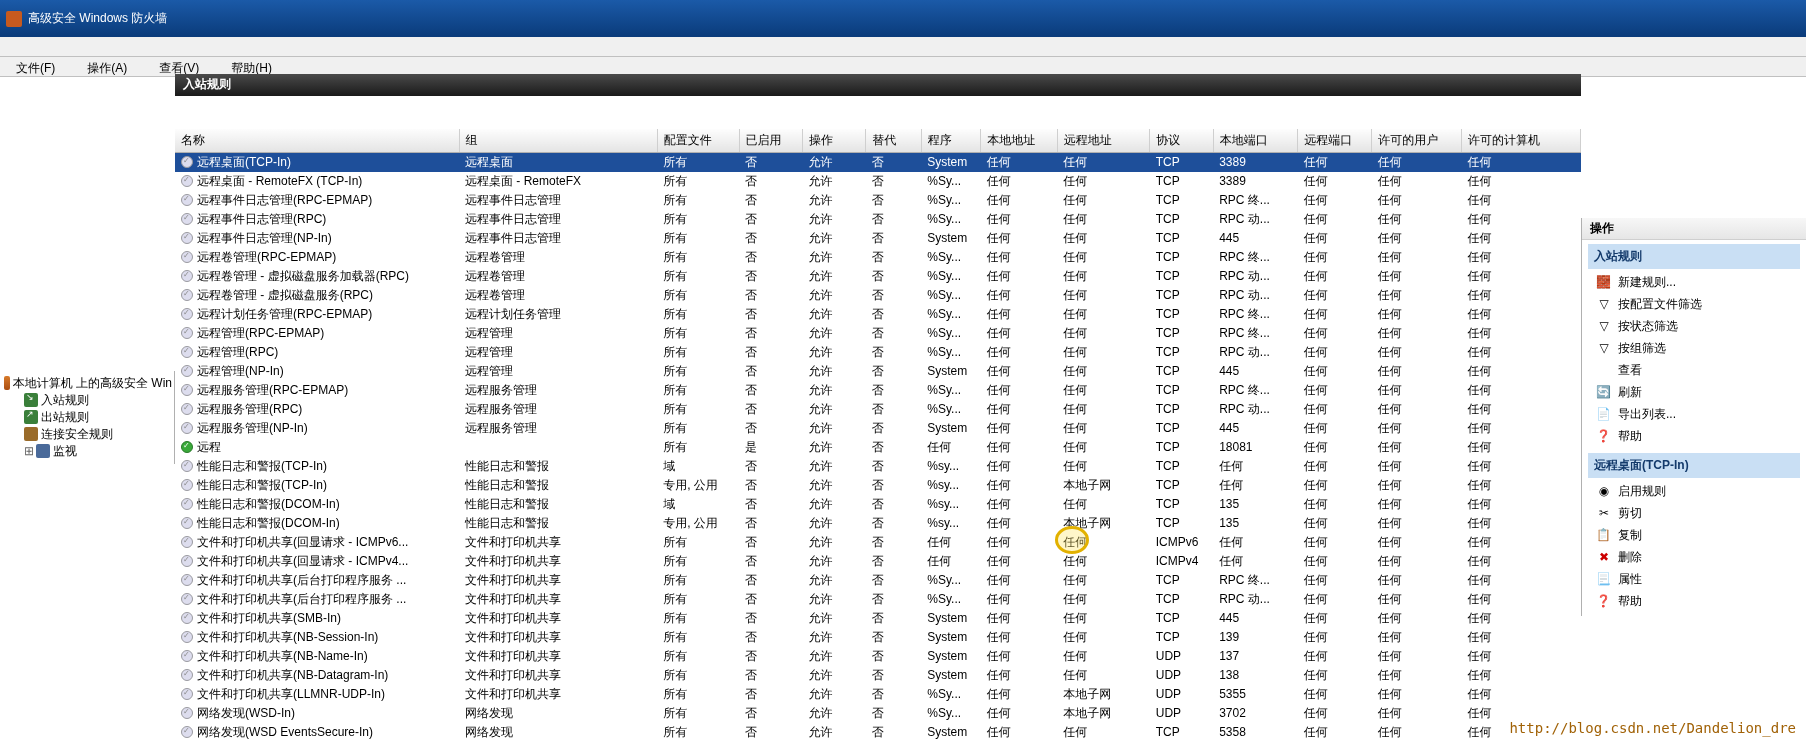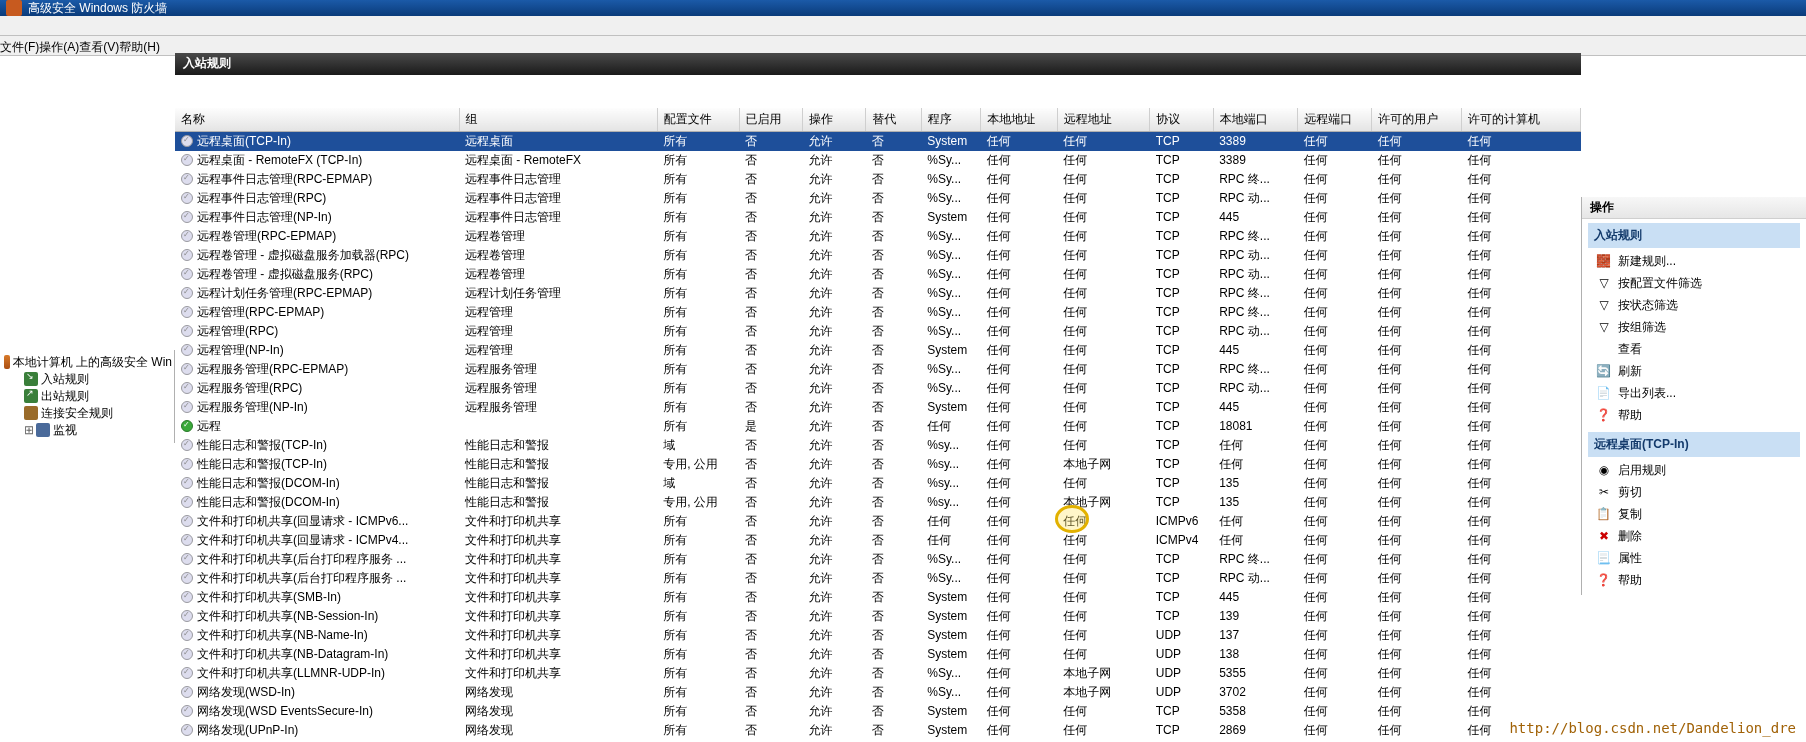--- a/index.html
+++ b/index.html
@@ -1,21 +1,21 @@
 <!DOCTYPE html>
 <html><head>
 <meta charset="utf-8">
 <style>
 * { margin:0; padding:0; box-sizing:border-box; font-family:"Microsoft YaHei","SimSun",Tahoma,sans-serif; font-size:12px; }
 body { background:#fff; overflow:hidden; width:1806px; height:742px; }
 
-.titlebar { height:16px; background:linear-gradient(#1b5aa8,#0a3b7a); color:#fff; display:flex; align-items:center; padding:0 6px; }
+.titlebar { height:37px; background:linear-gradient(#1b5aa8,#0a3b7a); color:#fff; display:flex; align-items:center; padding:0 6px; }
 .titlebar .ico { width:16px; height:16px; background:#c75a1f; margin-right:6px; border-radius:2px; }
 .menubar { height:20px; background:#f0f0f0; display:flex; align-items:center; border-bottom:1px solid #c0c0c0; }
-.menubar span { padding:0 0; cursor:default;margin-top:43px; }
+.menubar span { padding:0 16px; cursor:default;margin-top:43px; }
 .toolbar { height:20px; background:#f0f0f0; border-bottom:1px solid #c0c0c0; }
 
 .workspace { display:flex; height:680px;align-items:center; }
 
 .nav { width:175px; background:#fff; border-right:1px solid #b0b0b0; padding:4px 2px; overflow:hidden; }
 .nav-row { display:flex; align-items:center; height:17px; padding-left:2px; cursor:default; white-space:nowrap; }
 .nav-row.indent { padding-left:22px; }
 .nav-ico { width:14px; height:14px; margin-right:3px; }
 .nav-wall { background:linear-gradient(#d87a2a,#aa4e12); border-radius:2px; }
 .nav-in { background:#3a7f3a; border-radius:2px; position:relative; }

